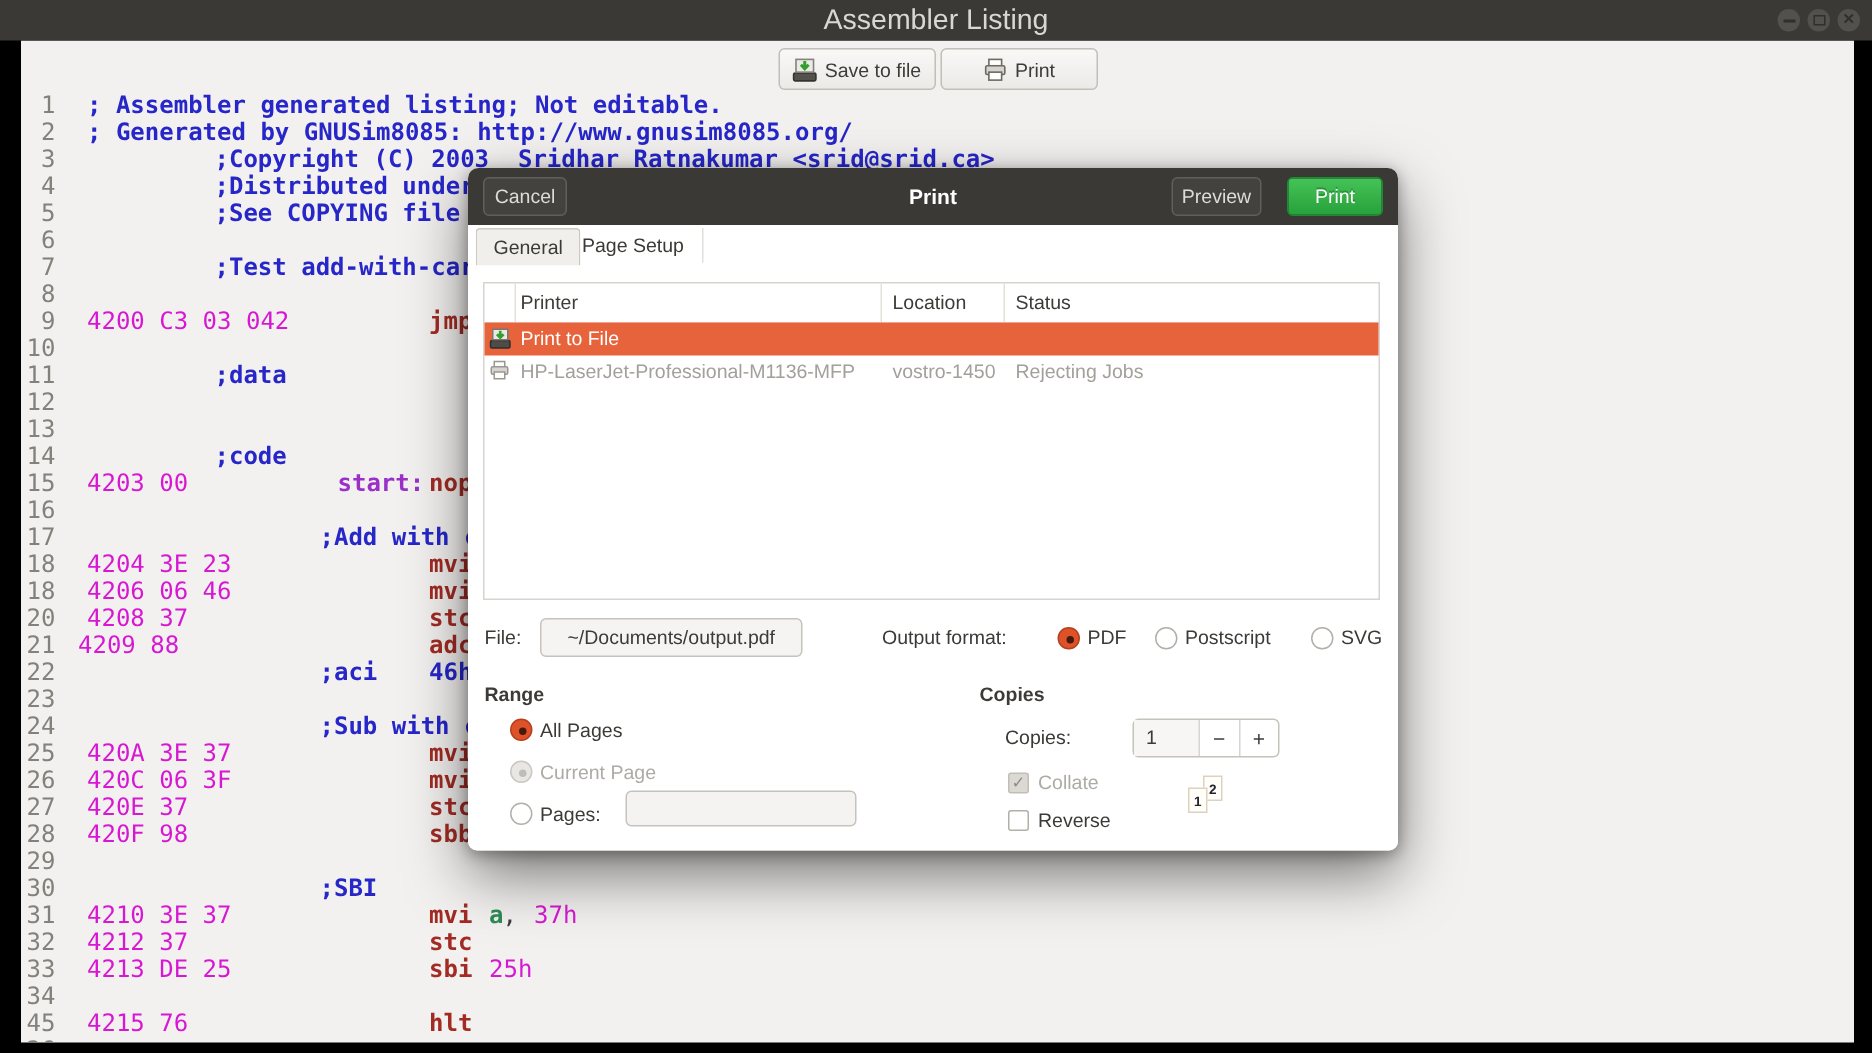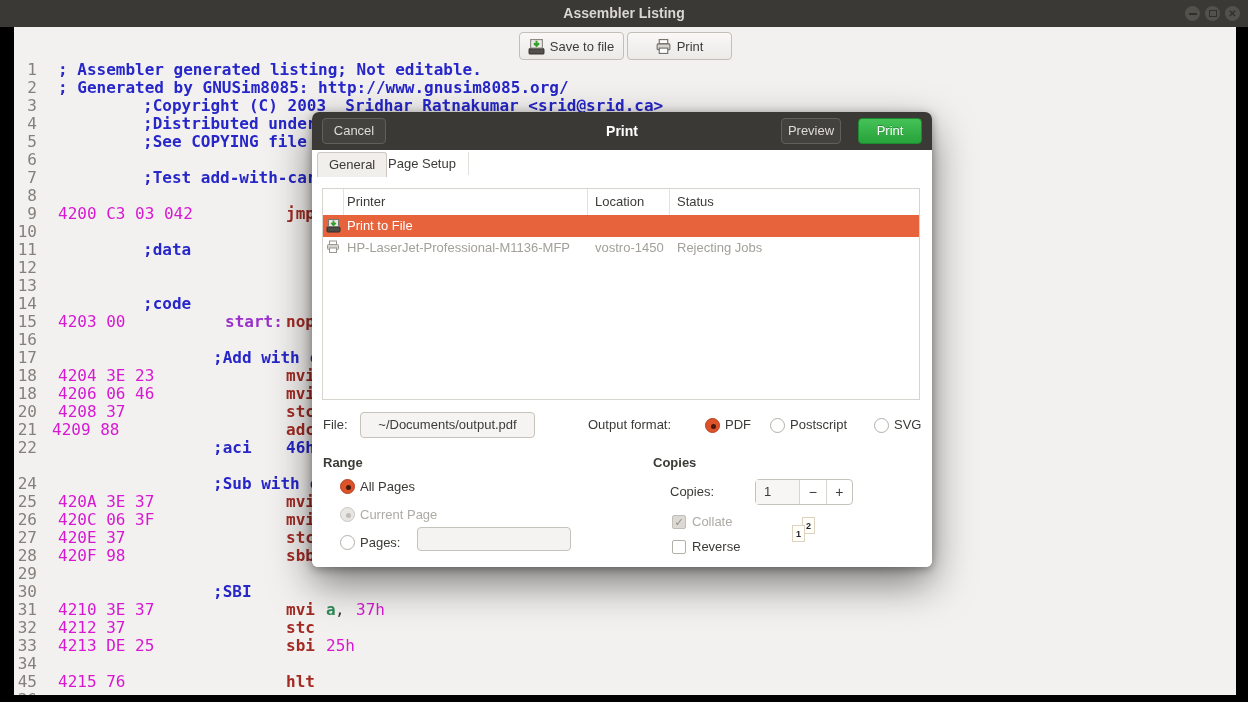--- a/index.html
+++ b/index.html
@@ -2,21 +2,21 @@
 <html><head>
 <meta charset="utf-8">
 <style>
   html,body{margin:0;padding:0;}
   body{width:1248px;height:702px;background:#000;position:relative;overflow:hidden;
        font-family:"Liberation Sans",sans-serif;-webkit-font-smoothing:antialiased;}
 
   
   .titlebar{position:absolute;left:0;top:0;width:1248px;height:27px;background:#3a3935;z-index:5;}
   .titlebar .title{position:absolute;left:0;right:0;top:0;height:27px;line-height:27px;
-       text-align:center;color:#d9d7d3;font-weight:bold;font-size:14px;}
+       text-align:center;color:#d9d7d3;font-weight:normal;font-size:19px;}
   .win-controls{position:absolute;right:8px;top:6px;display:flex;gap:5px;}
   .wc-btn{width:15px;height:15px;border-radius:50%;background:#53514c;position:relative;}
   .wc-glyph-min{position:absolute;left:3.5px;top:6.5px;width:8px;height:2px;background:#312f2c;}
   .wc-glyph-max{position:absolute;left:4px;top:4px;width:6px;height:5px;border:1.5px solid #312f2c;}
   .wc-glyph-close{position:absolute;left:0;top:0;width:15px;height:15px;line-height:15px;
        text-align:center;color:#312f2c;font-size:10px;font-weight:bold;}
 
   
   .window{position:absolute;left:14px;top:27px;width:1222px;height:668px;background:#f3f1ef;z-index:1;}
   .toolbar{position:absolute;left:14px;top:27px;width:1222px;height:33px;z-index:3;}
@@ -223,20 +223,23 @@
     <div class="code-line" style="top: 360px;">
       <span class="ln">21</span>
       <span class="seg h" style="left: 38px;">4209 88</span>
       <span class="seg m" style="left: 272px;">adc</span>
     </div>
     <div class="code-line" style="top: 378px;">
       <span class="ln">22</span>
       <span class="seg c" style="left: 199px;">;aci</span>
       <span class="seg c" style="left: 272px;">46h</span>
     </div>
+    <div class="code-line" style="top: 396px;">
+      <span class="ln">23</span>
+    </div>
     <div class="code-line" style="top: 414px;">
       <span class="ln">24</span>
       <span class="seg c" style="left: 199px;">;Sub with c</span>
     </div>
     <div class="code-line" style="top: 432px;">
       <span class="ln">25</span>
       <span class="seg h" style="left: 44px;">420A 3E 37</span>
       <span class="seg m" style="left: 272px;">mvi</span>
     </div>
     <div class="code-line" style="top: 450px;">
@@ -288,21 +291,21 @@
       <span class="seg h" style="left: 44px;">4215 76</span>
       <span class="seg m" style="left: 272px;">hlt</span>
     </div>
     <div class="code-line" style="top: 630px;">
       <span class="ln">36</span>
     </div>
   </div>
 
 <div class="dialog">
   <div class="dlg-header">
-    <div class="hdr-btn" style="left:10px;width:64px;">Cancel</div>
+    <div class="hdr-btn" style="left:10px;width:56px;">Cancel</div>
     <div class="dlg-title">Print</div>
     <div class="hdr-btn" style="left:469px;width:60px;">Preview</div>
     <div class="hdr-btn green" style="left:546px;width:64px;">Print</div>
   </div>
 
   <div class="tabbar">
     <span class="tab-active">General</span>
     <span class="tab-inactive">Page Setup</span>
   </div>
 

